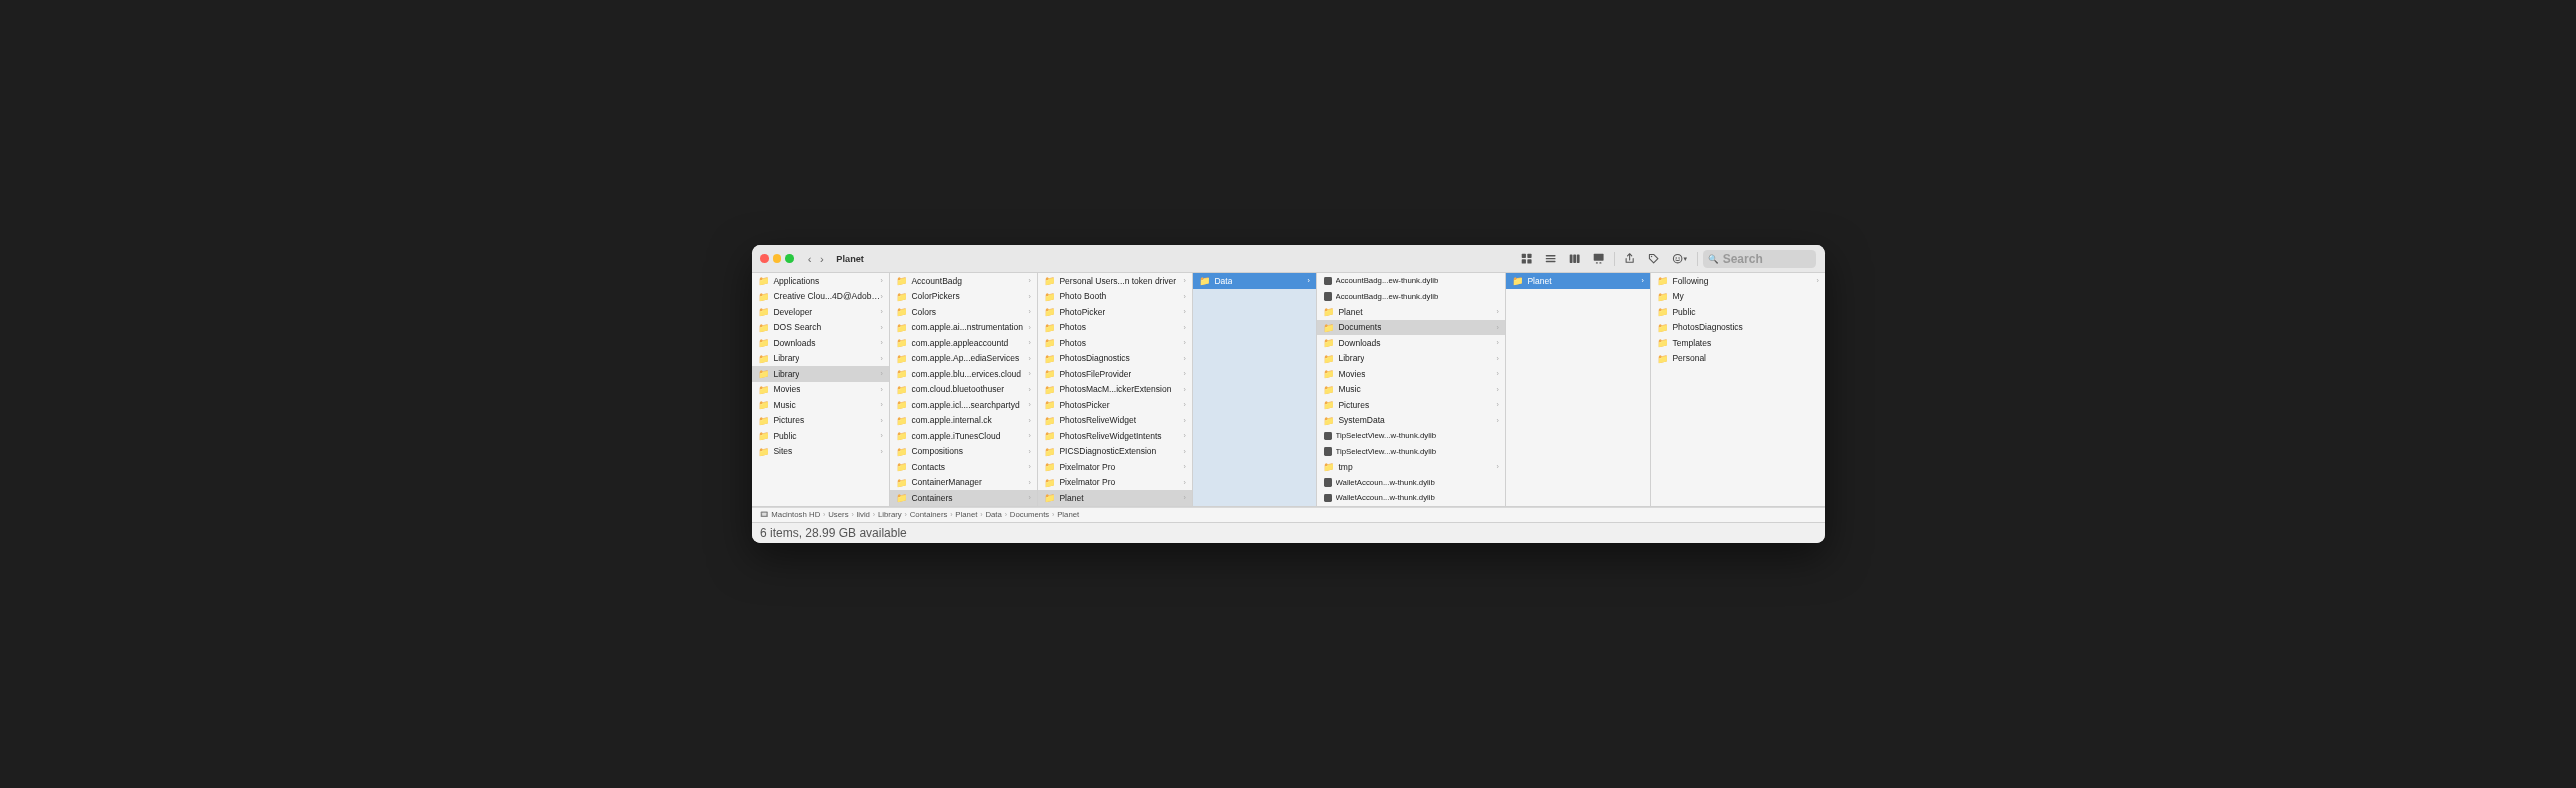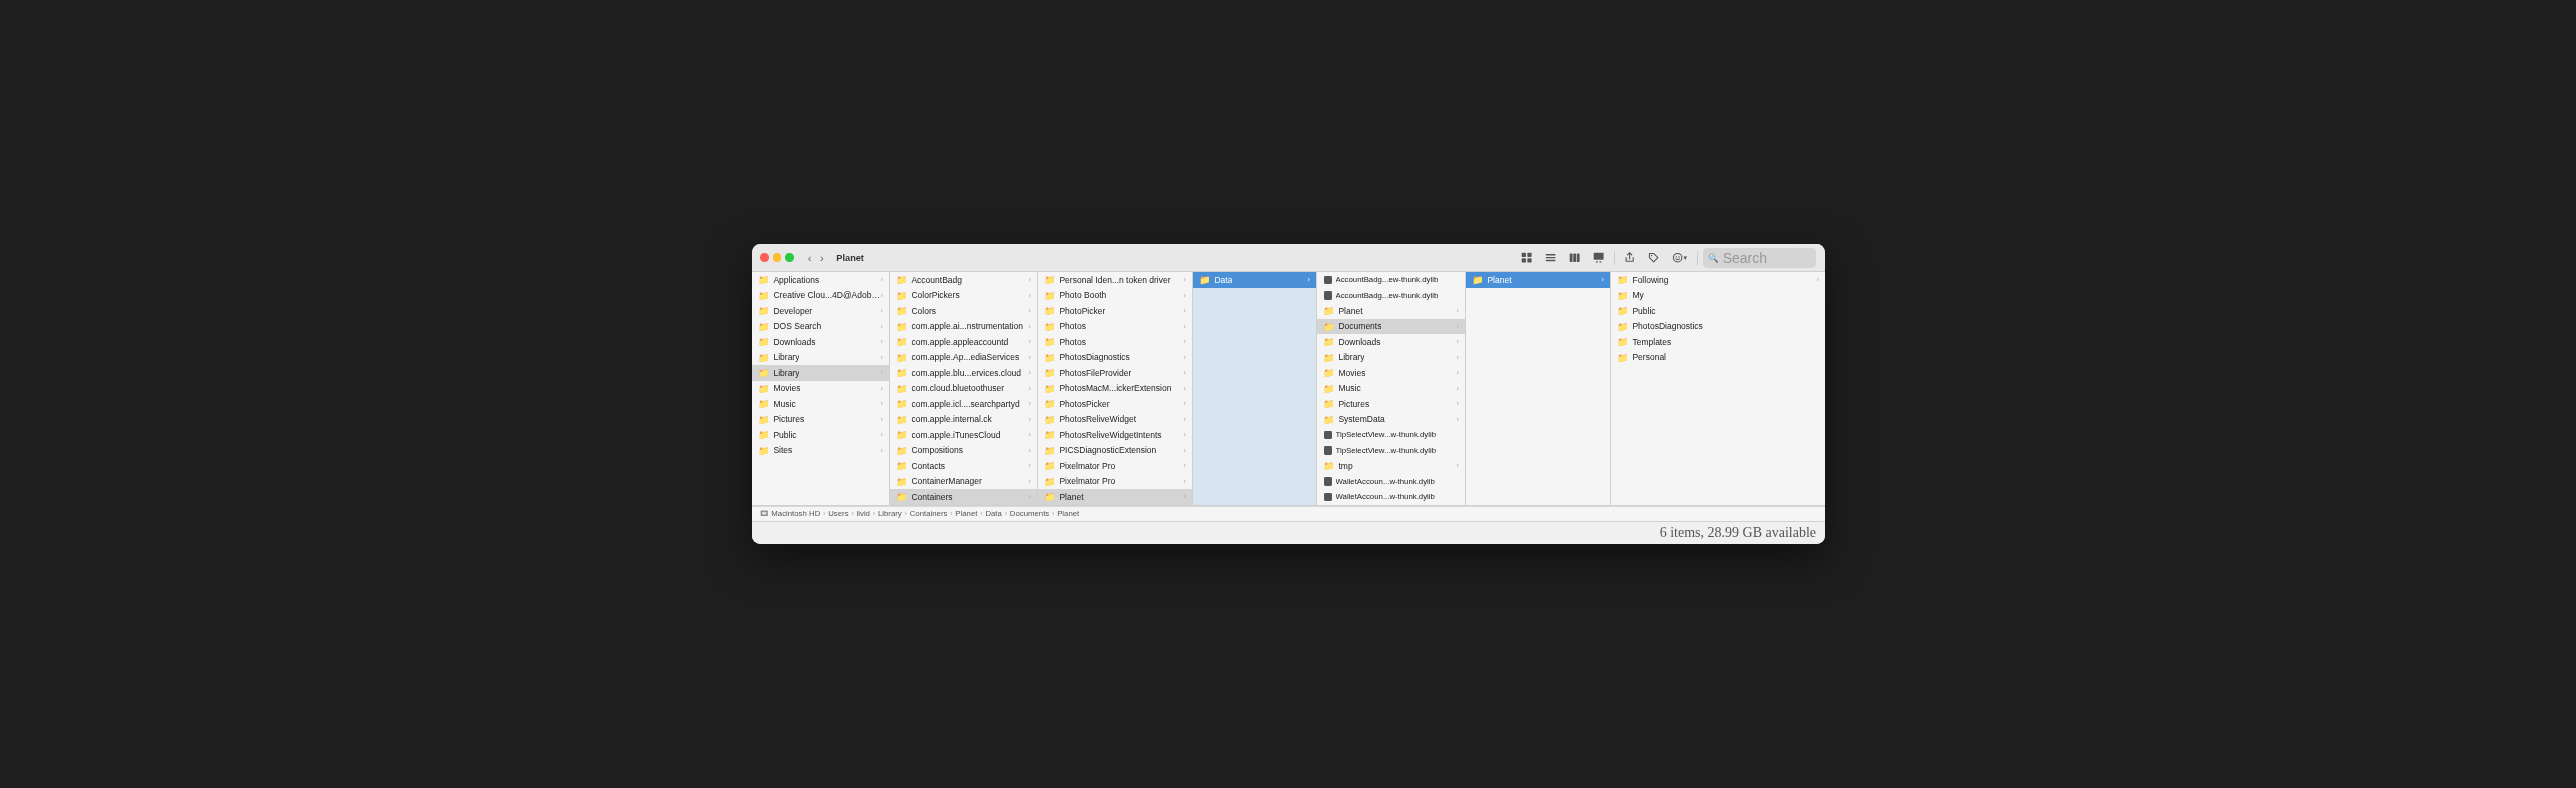--- a/index.html
+++ b/index.html
@@ -92,23 +92,24 @@
       border-radius: 4.2px;
       padding: 2.1px 5.6px;
       gap: 3.5px;
       width: 113px;
     }
     .search-icon { color: #888; font-size: 8.5px; }
     .search-input {
       background: none;
       border: none;
       outline: none;
-      font-size: 14px;
+      font-size: 12px;
       color: #333;
       width: 100%;
+      font-weight: bold;
     }
     .search-input::placeholder { color: #999; }
     .finder-content {
       display: flex;
       flex-direction: column;
       flex: 1;
       overflow: hidden;
     }
     .columns-container {
       display: flex;
@@ -121,21 +122,21 @@
       overflow-y: auto;
       overflow-x: hidden;
       min-width: 0;
       flex-shrink: 0;
     }
     .column:last-child { border-right: none; }
     .col-1 { width: 138px; }
     .col-2 { width: 148px; }
     .col-3 { width: 155px; }
     .col-4 { width: 124px; }
-    .col-5 { width: 149px; }
+    .col-5 { width: 189px; }
     .col-6 { width: 145px; }
     .col-7 { flex: 1; }
     .finder-item {
       display: flex;
       align-items: center;
       padding: 2.1px 5.6px 2.1px 7px;
       font-size: 8.5px;
       color: #222;
       cursor: pointer;
       white-space: nowrap;
@@ -162,25 +163,24 @@
       font-size: 7px;
       flex-shrink: 0;
     }
     .folder-icon { font-size: 9.2px; }
     .folder-color-blue { color: #5b9bd5; }
     .folder-color-gray { color: #8a8a8a; }
     .statusbar {
       background: #f0f0f0;
       border-top: 0.7px solid #d0d0d0;
       padding: 2.8px 8.5px;
-      font-size: 14px;
+      font-size: 12px;
       color: #555;
-      text-align: right;
+      text-align: left;
       flex-shrink: 0;
-      font-family: Liberation Serif, serif;
     }
     .breadcrumb {
       background: #f5f5f5;
       border-top: 0.7px solid #d8d8d8;
       padding: 2.8px 8.5px;
       font-size: 7.8px;
       color: #555;
       display: flex;
       align-items: center;
       gap: 2.8px;
@@ -472,21 +472,21 @@
               <span class="item-text">Containers</span>
             </div>
             <span class="chevron">›</span>
           </div>
       </div>
 
       <div class="column col-3 scrollbar-hidden">
         <div class="finder-item">
             <div class="item-left">
               <span class="folder-icon folder-color-blue">📁</span>
-              <span class="item-text">Personal Iden...n token driver</span>
+              <span class="item-text">Personal Users...n token driver</span>
             </div>
             <span class="chevron">›</span>
           </div>
         <div class="finder-item">
             <div class="item-left">
               <span class="folder-icon folder-color-blue">📁</span>
               <span class="item-text">Photo Booth</span>
             </div>
             <span class="chevron">›</span>
           </div>

